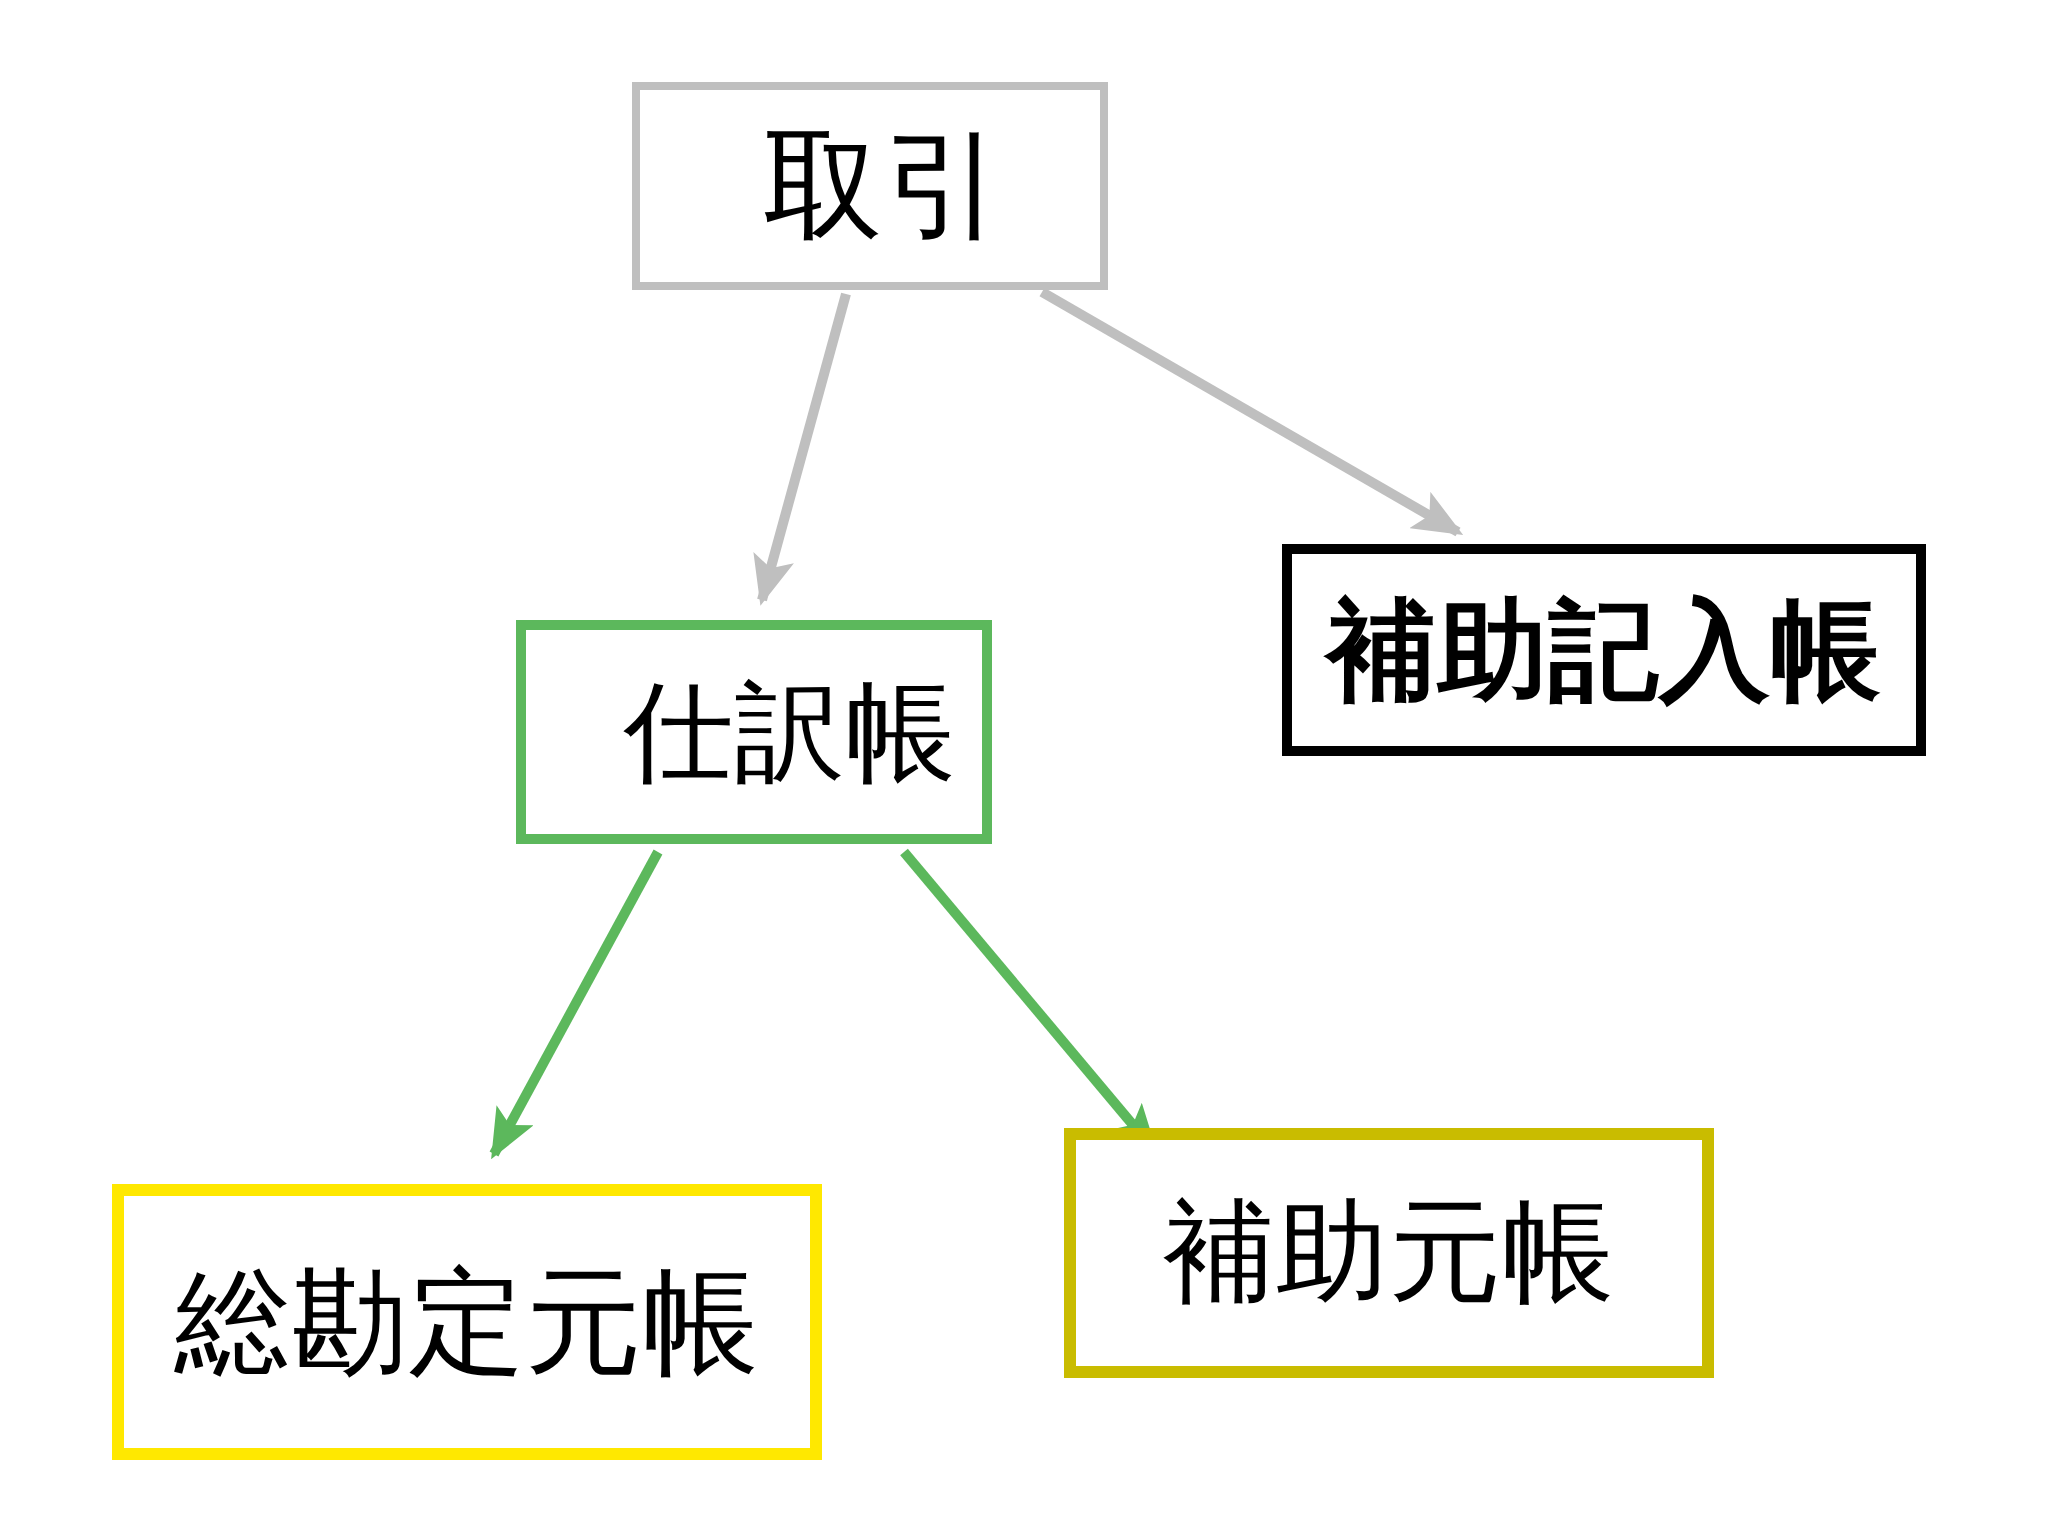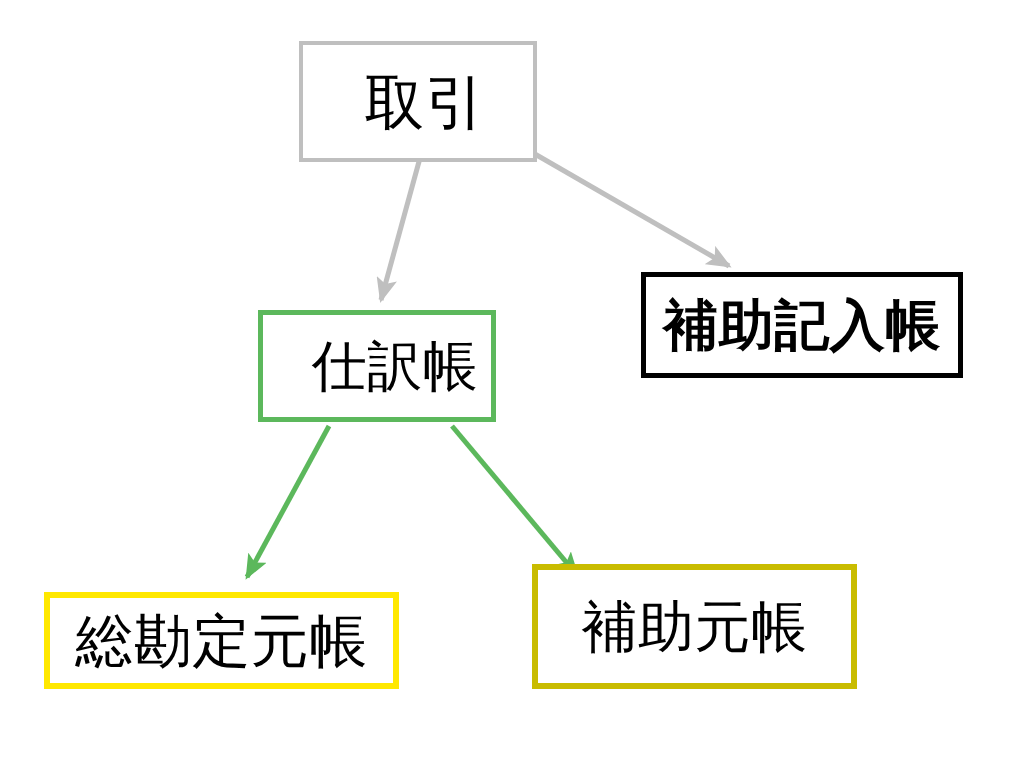--- a/index.html
+++ b/index.html
@@ -39,24 +39,24 @@
     color: #000000;
     font-family: "DejaVu Sans", "Liberation Sans", sans-serif;
     font-weight: 400;
     line-height: 1.0;
     white-space: nowrap;
     letter-spacing: 0.5px;
   }
 
   
   #node-transaction {
-    left: 299px;
+    left: 316px;
     top: 41px;
     width: 238px;
-    height: 121px;
+    height: 104px;
     border: 4px solid #bfbfbf;
   }
   #node-transaction .node-label {
     font-size: 60px;
     transform: translateX(7px);
   }
 
   
   #node-journal {
     left: 258px;
@@ -79,24 +79,24 @@
     height: 106px;
     border: 5px solid #000000;
   }
   #node-subsidiary-record .node-label {
     font-size: 55px;
     font-weight: bold;
   }
 
   
   #node-general-ledger {
-    left: 44px;
+    left: 56px;
     top: 592px;
     width: 355px;
-    height: 97px;
+    height: 138px;
     border: 6px solid #ffe800;
   }
   #node-general-ledger .node-label {
     font-size: 58px;
   }
 
   
   #node-subsidiary-ledger {
     left: 532px;
     top: 564px;

